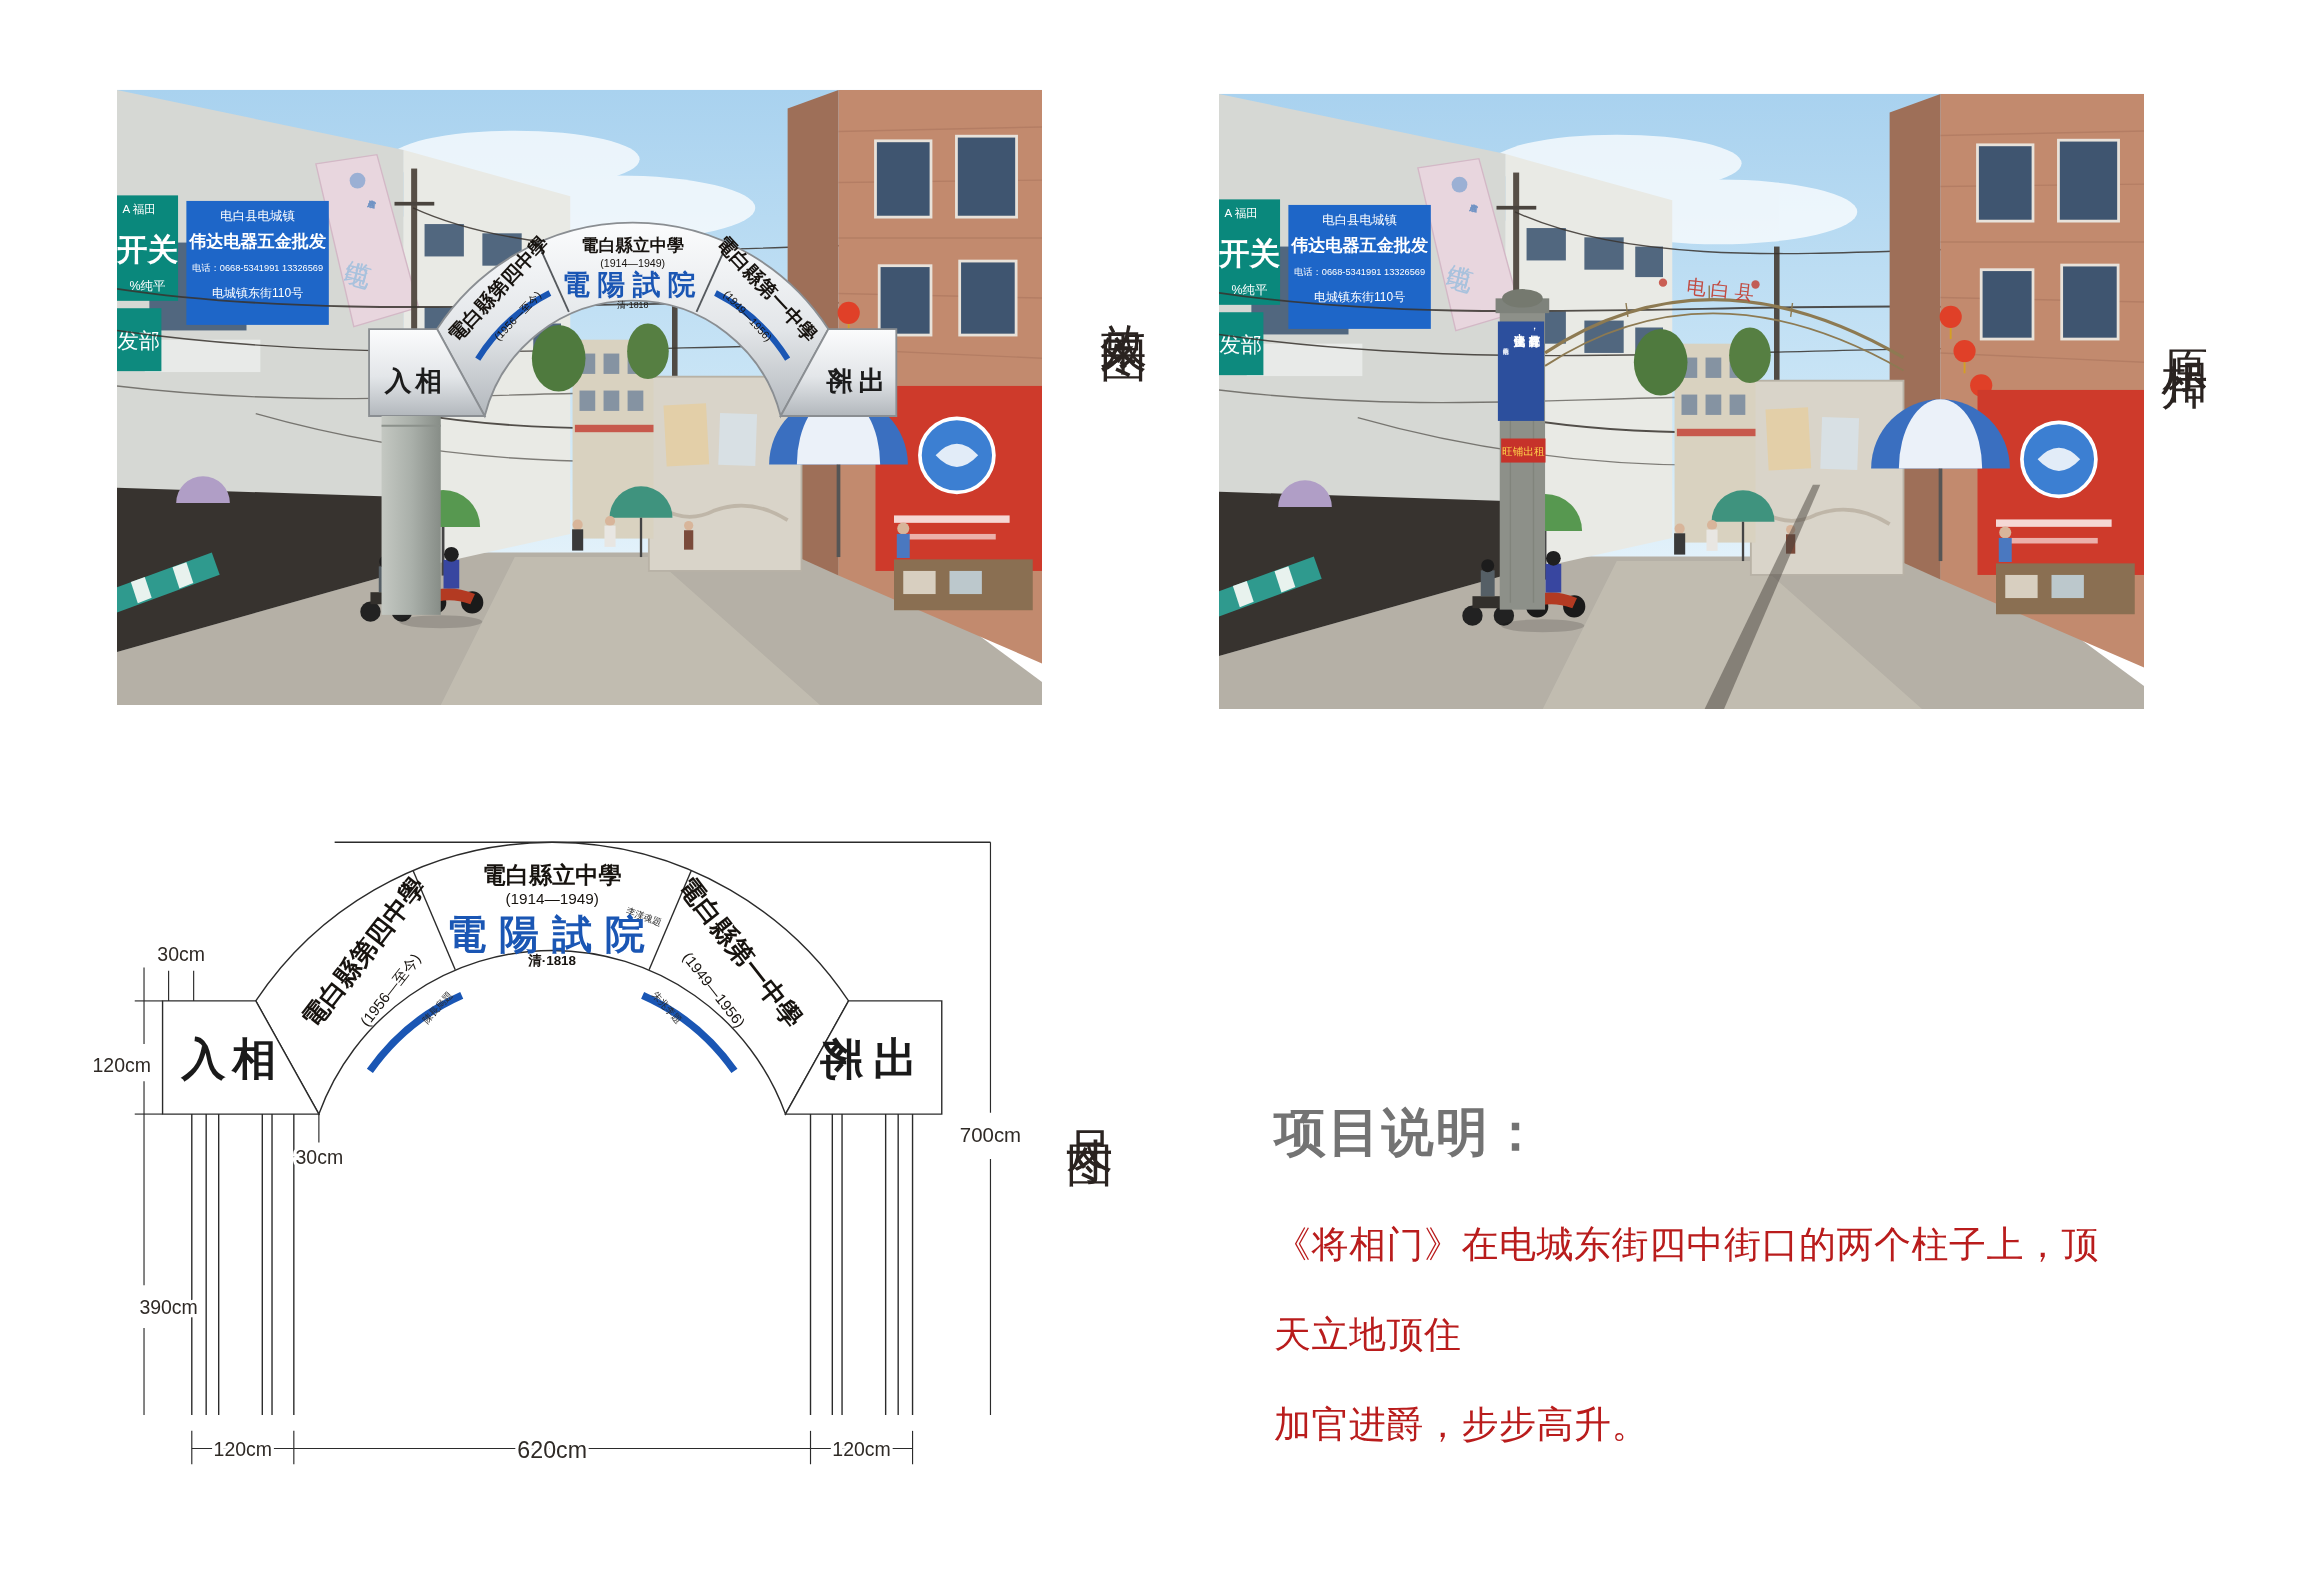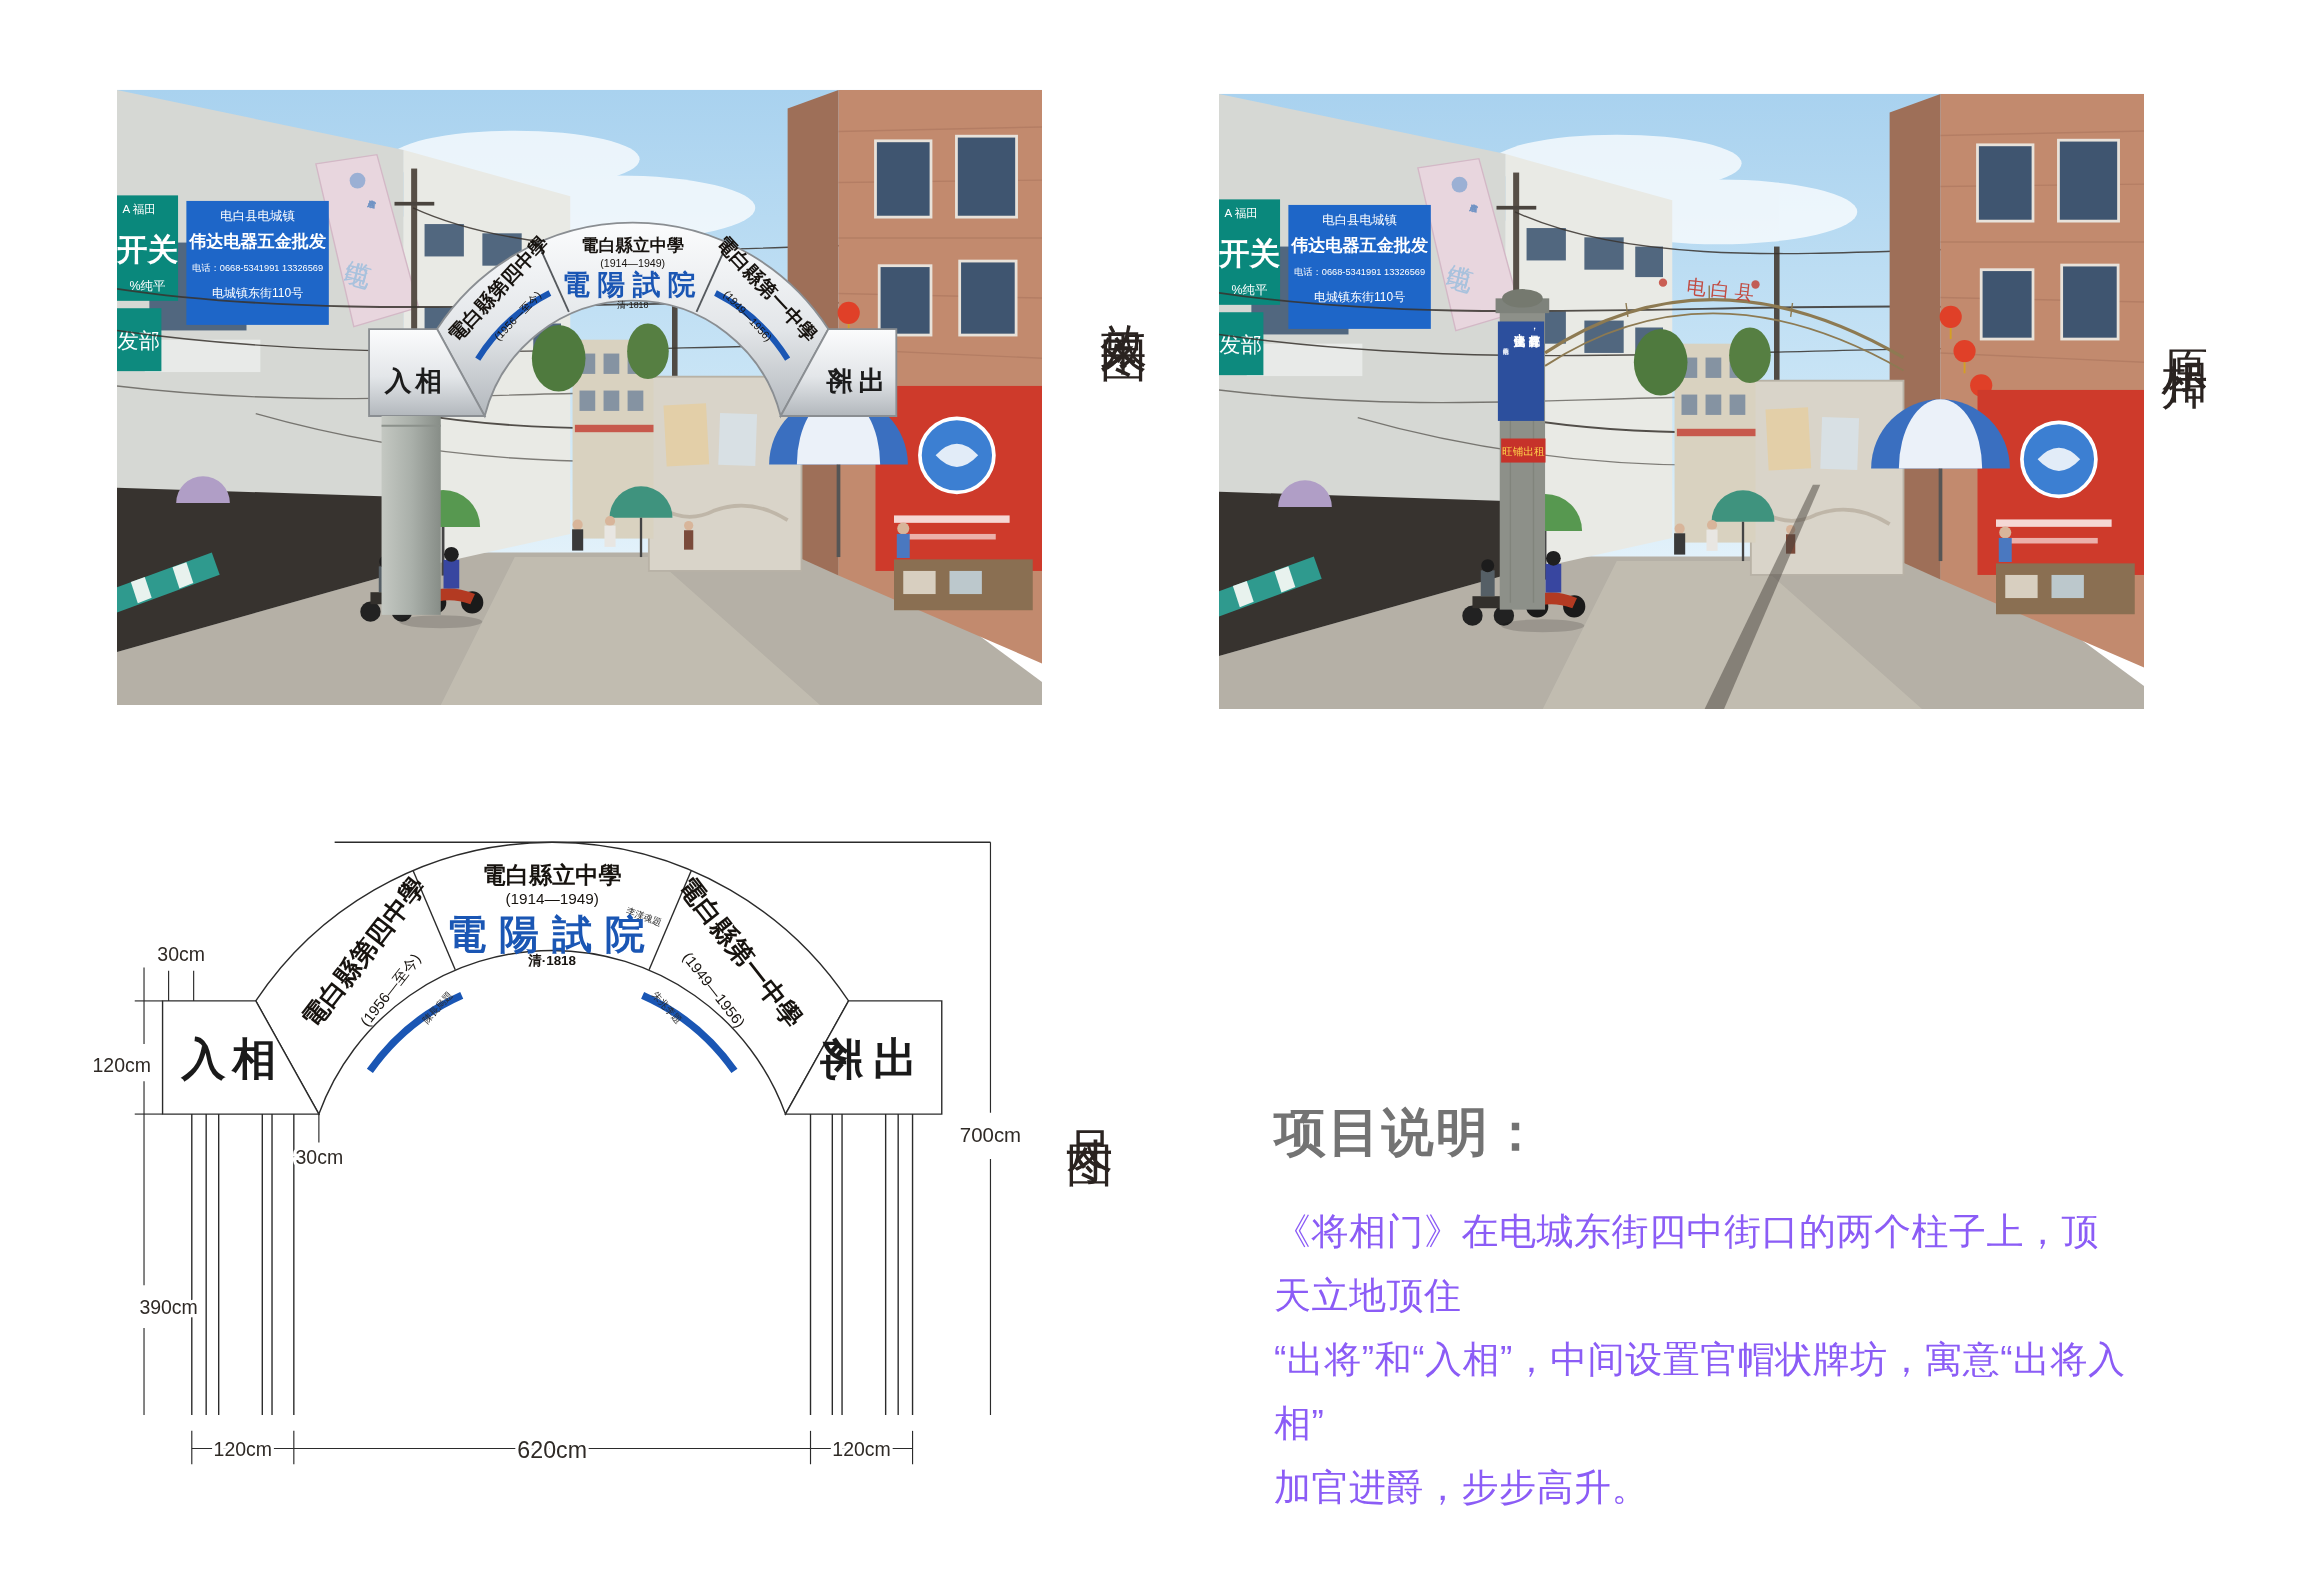--- a/index.html
+++ b/index.html
@@ -4,21 +4,21 @@
 <style>
   html,body{margin:0;padding:0;background:#ffffff;}
   .page{position:relative;width:2254px;height:1573px;background:#ffffff;overflow:hidden;
         font-family:"Liberation Sans",sans-serif;color:#241e1c;}
   .photo{position:absolute;overflow:hidden;}
   .vlabel{position:absolute;writing-mode:vertical-rl;text-orientation:upright;
           font-size:47px;letter-spacing:7.4px;color:#2a2320;font-weight:500;
           font-family:"Liberation Sans",sans-serif;}
   .desc{position:absolute;left:1274px;top:1098px;width:858px;}
   .desc-title{font-size:52px;font-weight:bold;color:#737373;letter-spacing:1.9px;margin:0 0 32px 0;}
-  .desc-line{font-size:37px;color:#8b5cf6;line-height:64px;margin:0;font-weight:500;letter-spacing:0.5px;}
+  .desc-line{font-size:37px;color:#b91c1c;line-height:90px;margin:0;font-weight:500;letter-spacing:0.5px;}
   svg text{font-family:"Liberation Sans",sans-serif;}
   .halo{paint-order:stroke;stroke:#ffffff;stroke-width:14px;}
 </style>
 </head>
 <body>
 
 <div class="page">
 
   <svg class="photo" style="left:117px;top:89px" width="925" height="617" viewBox="0 0 2000 1330">
     <defs>
@@ -501,18 +501,17 @@
     <text x="323" y="1388" text-anchor="middle" font-size="42" fill="#2f2a26" class="halo">120cm</text>
     <text x="990" y="1392" text-anchor="middle" font-size="50" fill="#2f2a26" class="halo">620cm</text>
     <text x="1657" y="1388" text-anchor="middle" font-size="42" fill="#2f2a26" class="halo">120cm</text>
   </svg>
 
   <div class="vlabel" style="left:1059px;top:1093px">尺寸图</div>
 
   <div class="desc">
     <p class="desc-title">项目说明：</p>
     <p class="desc-line">《将相门》在电城东街四中街口的两个柱子上，顶天立地顶住</p>
-    <p class="desc-line">“出将”和“入相”，中间设置官帽状牌坊，寓意“出将入相”</p>
     <p class="desc-line">加官进爵，步步高升。</p>
   </div>
 
 </div>
 
 
 </body></html>

